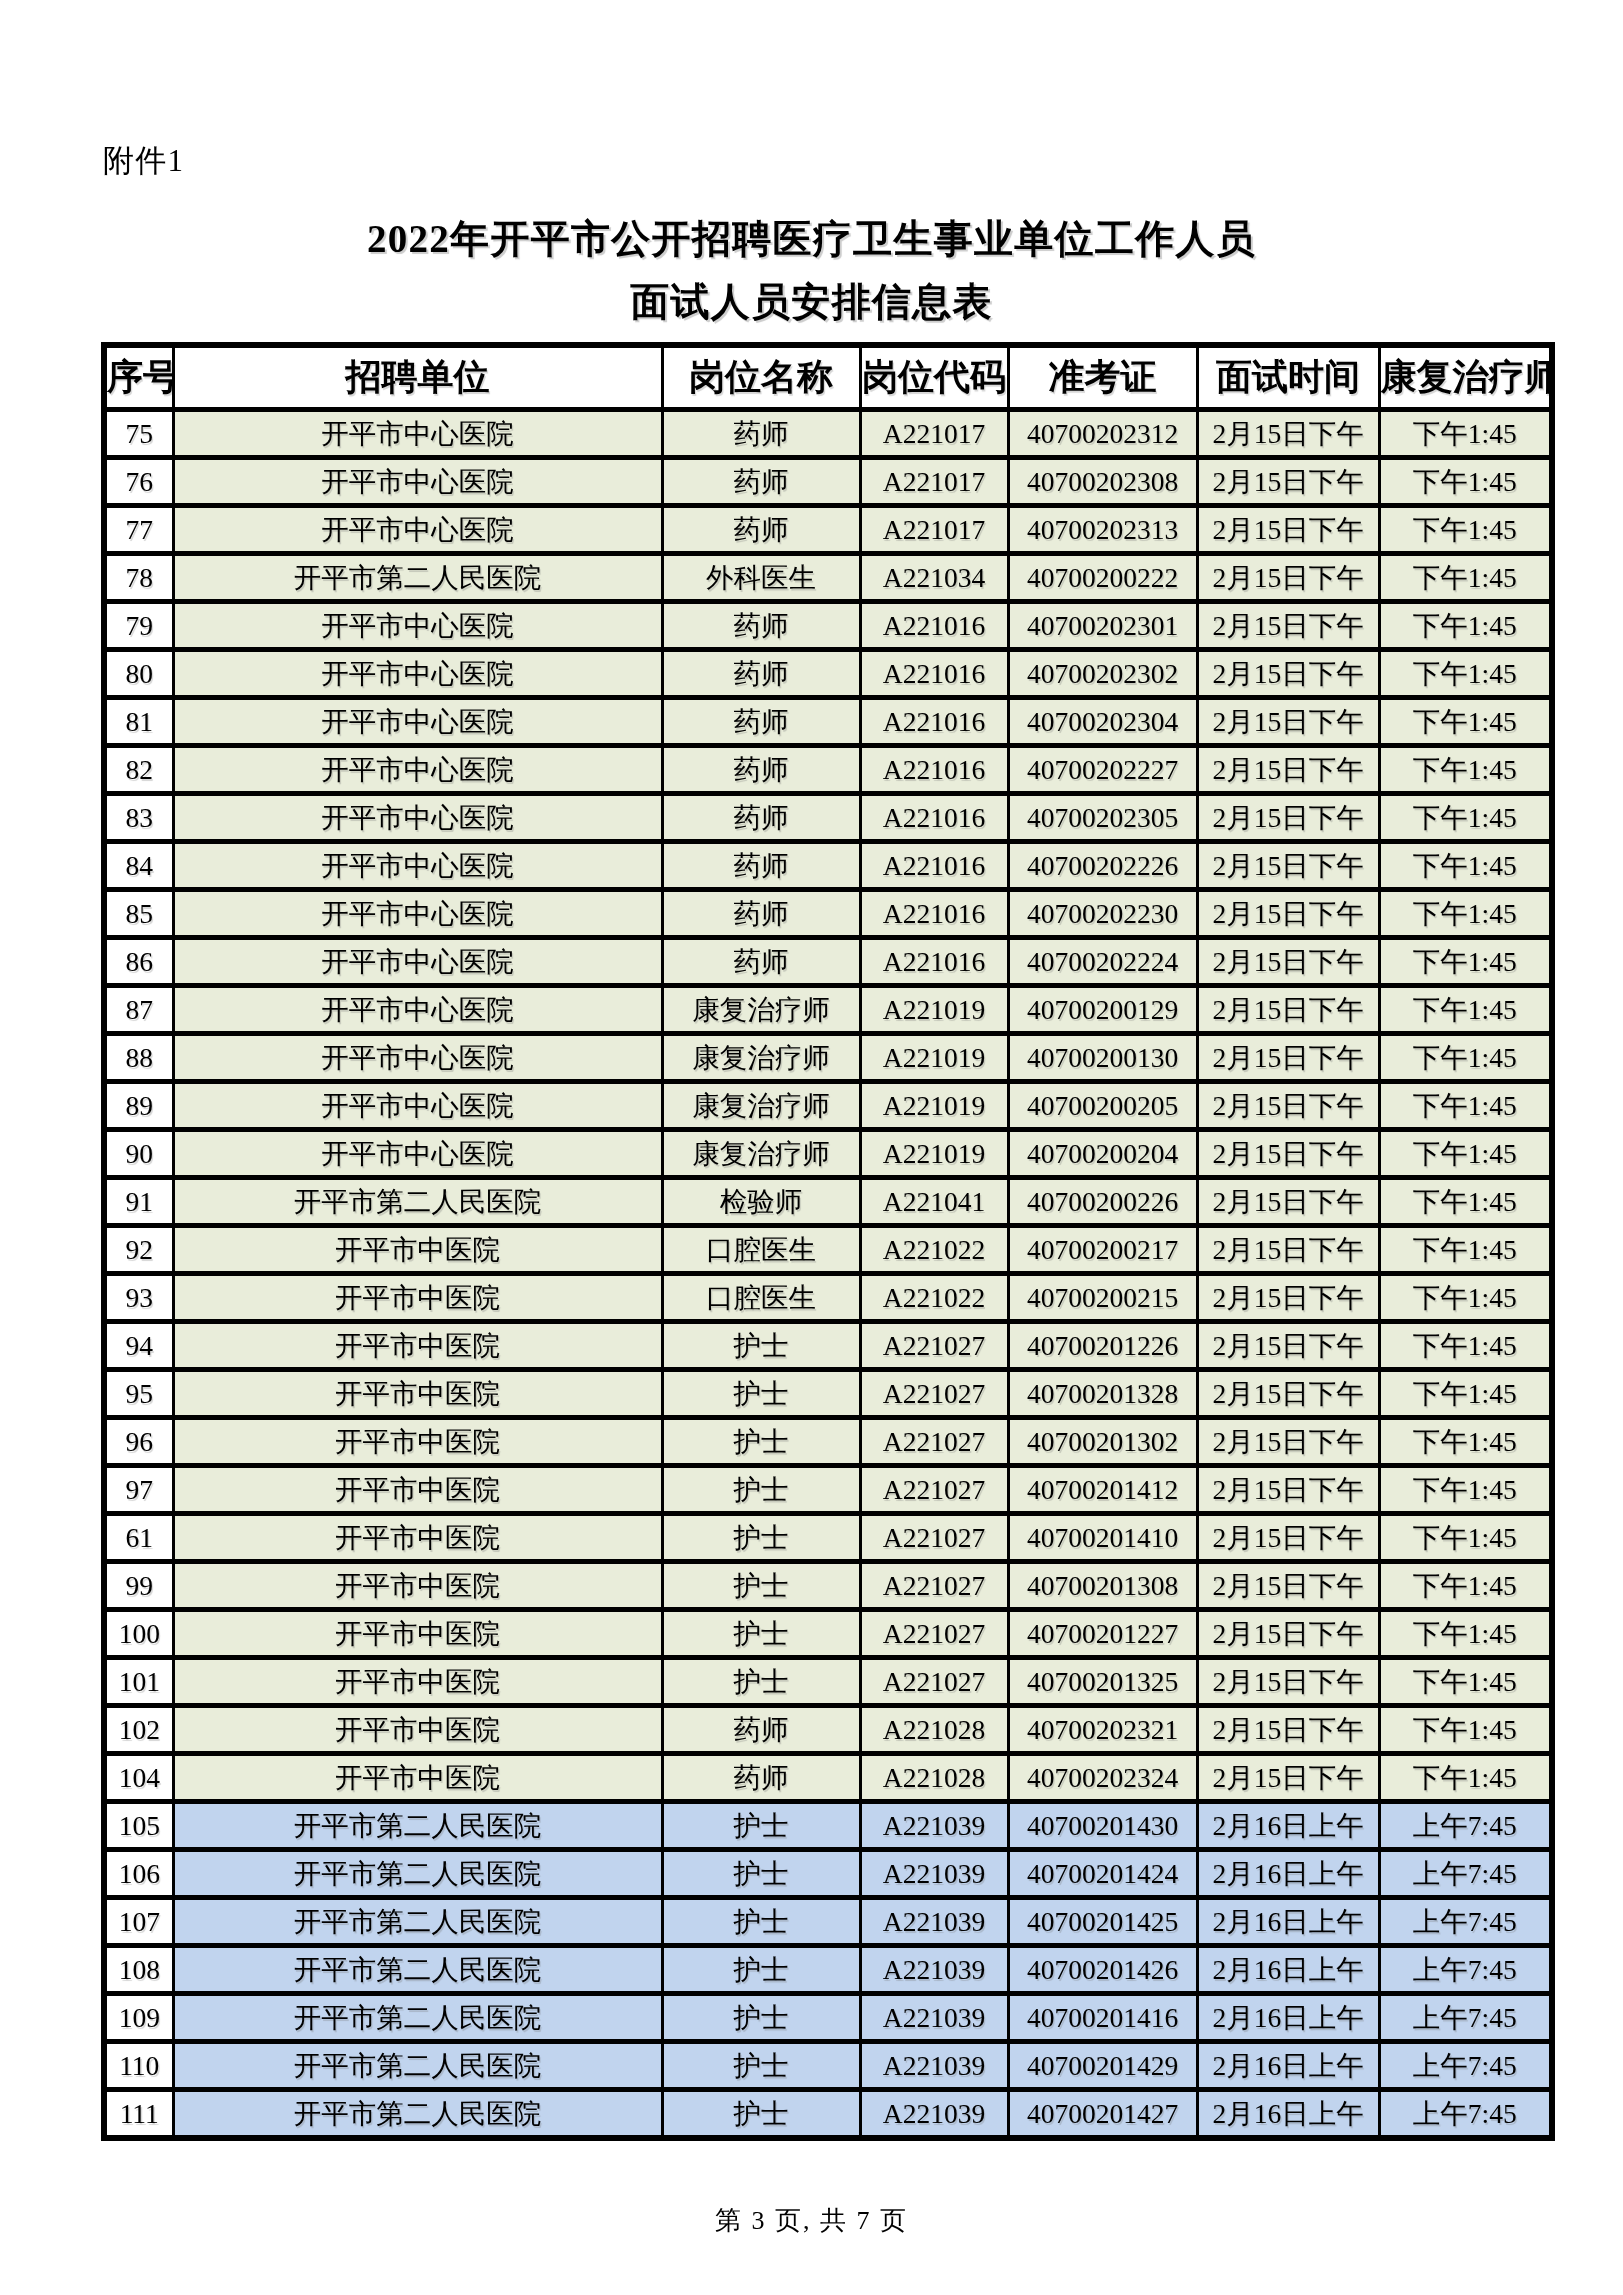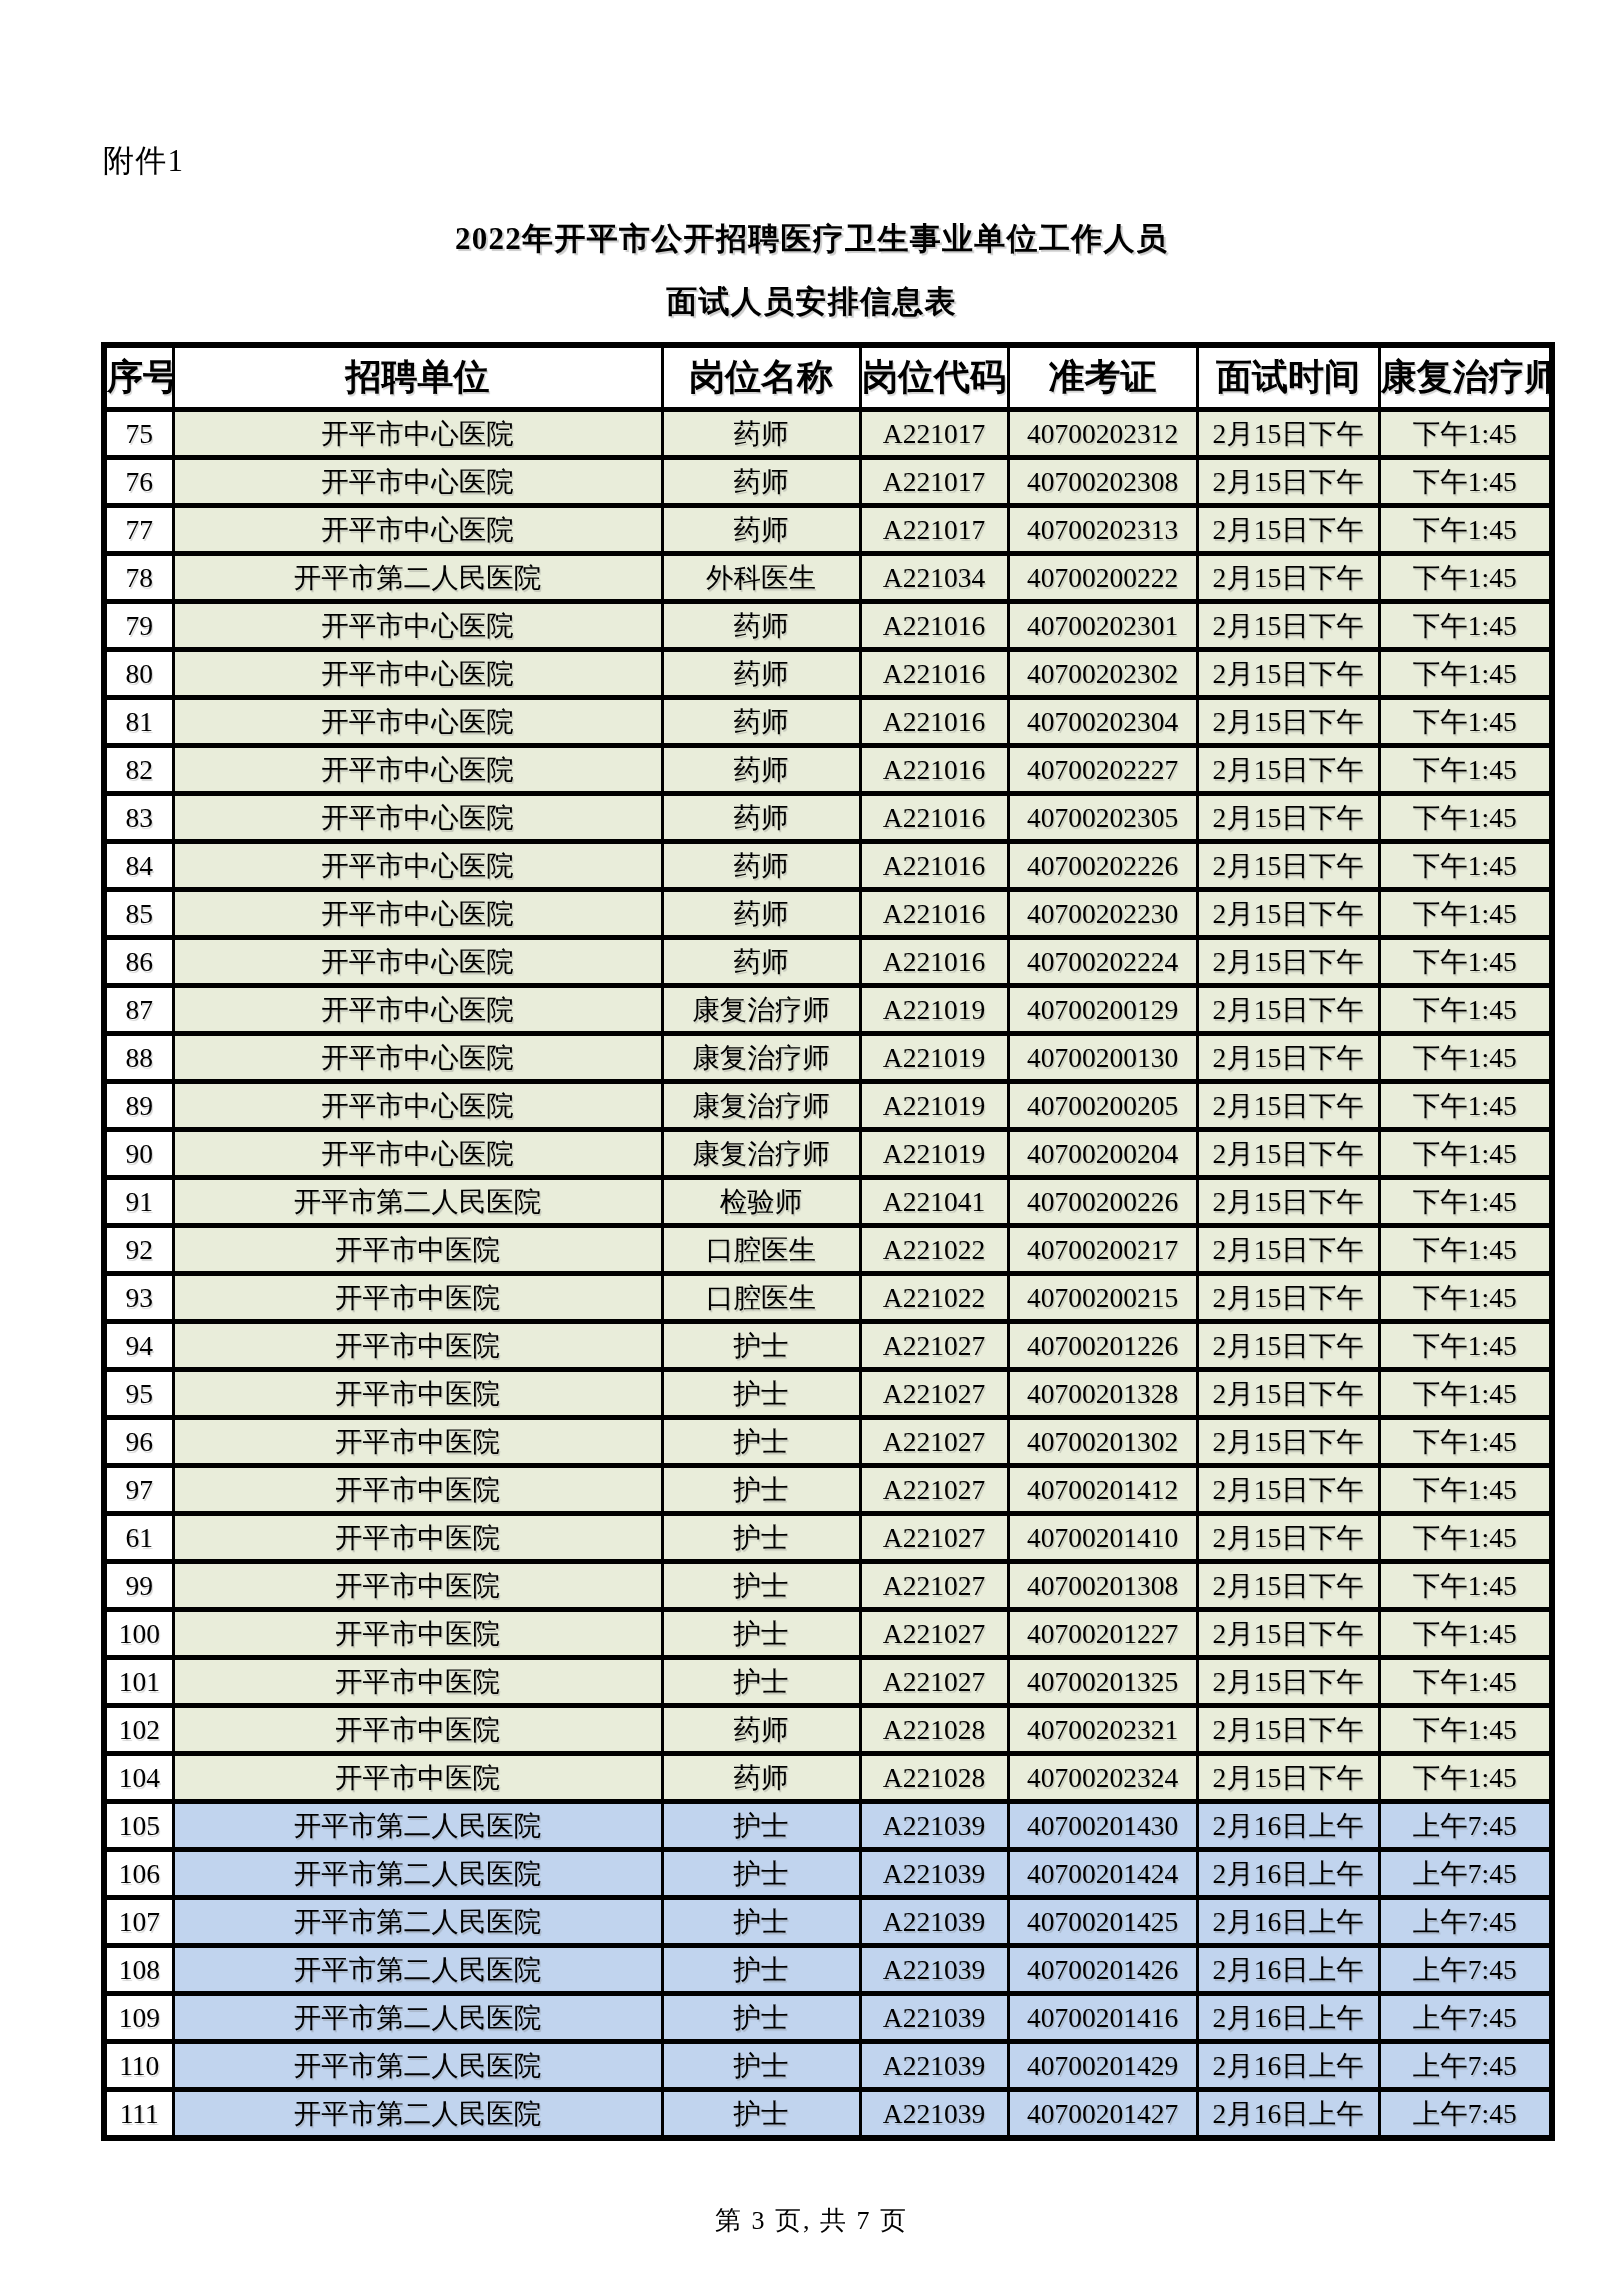--- a/index.html
+++ b/index.html
@@ -20,21 +20,21 @@
     letter-spacing: 1.3px;
     margin-top: 30px;
   }
   .title-block {
     position: absolute;
     left: 0;
     top: 207px;
     width: 100%;
     text-align: center;
     font-weight: bold;
-    font-size: 31px;
+    font-size: 39px;
     line-height: 63px;
     letter-spacing: 1.3px;
     text-shadow: 2px 2px 0.7px rgba(90,90,90,0.30);
   }
   table.roster {
     position: absolute;
     left: 101px;
     top: 342px;
     width: 1449px;
     border-collapse: collapse;

